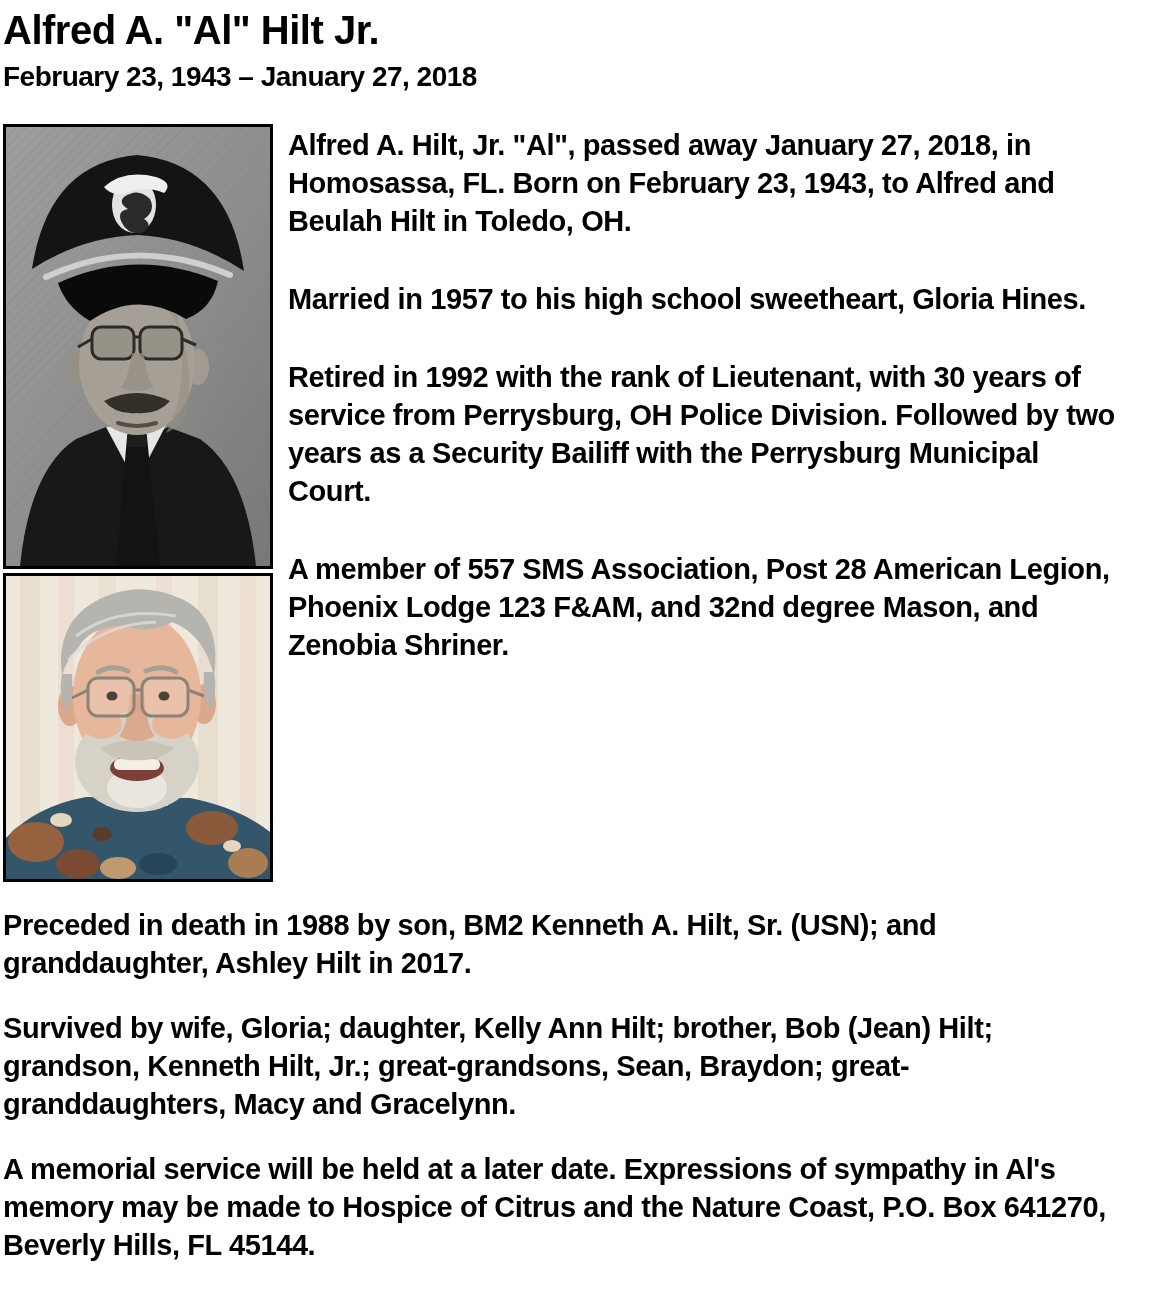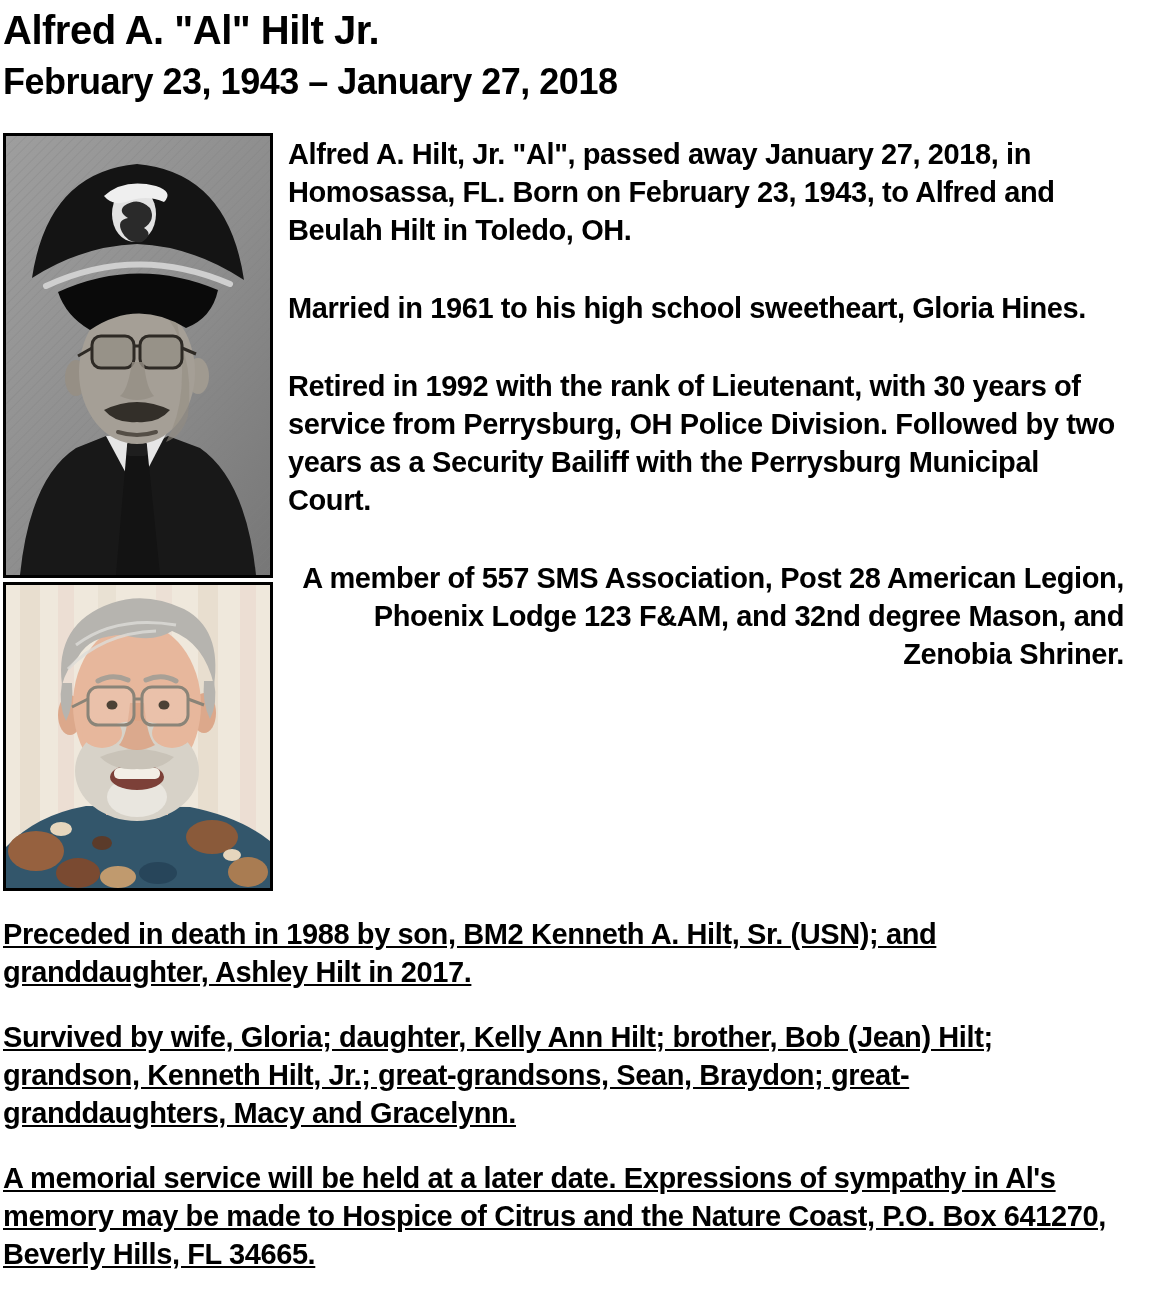--- a/index.html
+++ b/index.html
@@ -19,21 +19,21 @@
     overflow:hidden;
   }
   h1.title{
     margin:0;
     font-size:40px;
     line-height:1.1;
     letter-spacing:-0.5px;
   }
   h2.dates{
     margin:10px 0 0 0;
-    font-size:36px;
+    font-size:28px;
     line-height:1.1;
     letter-spacing:-0.5px;
   }
   .top{
     display:flex;
     margin-top:31px;
     gap:15px;
   }
   .photos{
     width:270px;
@@ -50,23 +50,23 @@
   }
   figure.photo svg{display:block;}
   .beside{flex:1;min-width:0;padding-top:2px;}
   p.para{
     margin:0 0 40px 0;
     font-size:29px;
     line-height:38px;
     letter-spacing:-0.4px;
     font-weight:700;
   }
-  .beside p.para:last-child{margin-bottom:5px;text-align:right;}
+  .beside p.para:last-child{margin-bottom:5px;}
   .full{margin-top:24px;}
-  .full p.para{margin:0 0 27px 0;text-decoration:underline;}
+  .full p.para{margin:0 0 27px 0;}
 </style>
 </head>
 <body>
 
 <div class="page">
 
   <h1 class="title">Alfred A. "Al" Hilt Jr.</h1>
   <h2 class="dates">February 23, 1943 – January 27, 2018</h2>
 
   <div class="top">
@@ -186,26 +186,26 @@
           <path d="M70 60 Q110 30 170 40 M62 84 Q96 48 150 46" fill="none" stroke="#dddcd8" stroke-width="3" opacity="0.8"></path>
           <path d="M56 98 Q52 120 60 136 Q68 120 66 98 Z" fill="#b6b4af"></path>
           <path d="M208 96 Q212 118 204 134 Q196 118 198 96 Z" fill="#b6b4af"></path>
         </svg>
       </figure>
 
     </div>
 
     <div class="beside">
       <p class="para">Alfred A. Hilt, Jr. "Al", passed away January 27, 2018, in Homosassa, FL. Born on February 23, 1943, to Alfred and Beulah Hilt in Toledo, OH.</p>
-      <p class="para">Married in 1961 to his high school sweetheart, Gloria Hines.</p>
+      <p class="para">Married in 1957 to his high school sweetheart, Gloria Hines.</p>
       <p class="para">Retired in 1992 with the rank of Lieutenant, with 30 years of service from Perrysburg, OH Police Division. Followed by two years as a Security Bailiff with the Perrysburg Municipal Court.</p>
       <p class="para">A member of 557 SMS Association, Post 28 American Legion, Phoenix Lodge 123 F&amp;AM, and 32nd degree Mason, and Zenobia Shriner.</p>
     </div>
 
   </div>
 
   <div class="full">
     <p class="para">Preceded in death in 1988 by son, BM2 Kenneth A. Hilt, Sr. (USN); and granddaughter, Ashley Hilt in 2017.</p>
     <p class="para">Survived by wife, Gloria; daughter, Kelly Ann Hilt; brother, Bob (Jean) Hilt; grandson, Kenneth Hilt, Jr.; great-grandsons, Sean, Braydon; great-granddaughters, Macy and Gracelynn.</p>
-    <p class="para">A memorial service will be held at a later date. Expressions of sympathy in Al's memory may be made to Hospice of Citrus and the Nature Coast, P.O. Box 641270, Beverly Hills, FL 34665.</p>
+    <p class="para">A memorial service will be held at a later date. Expressions of sympathy in Al's memory may be made to Hospice of Citrus and the Nature Coast, P.O. Box 641270, Beverly Hills, FL 45144.</p>
   </div>
 
 </div>
 
 </body></html>

